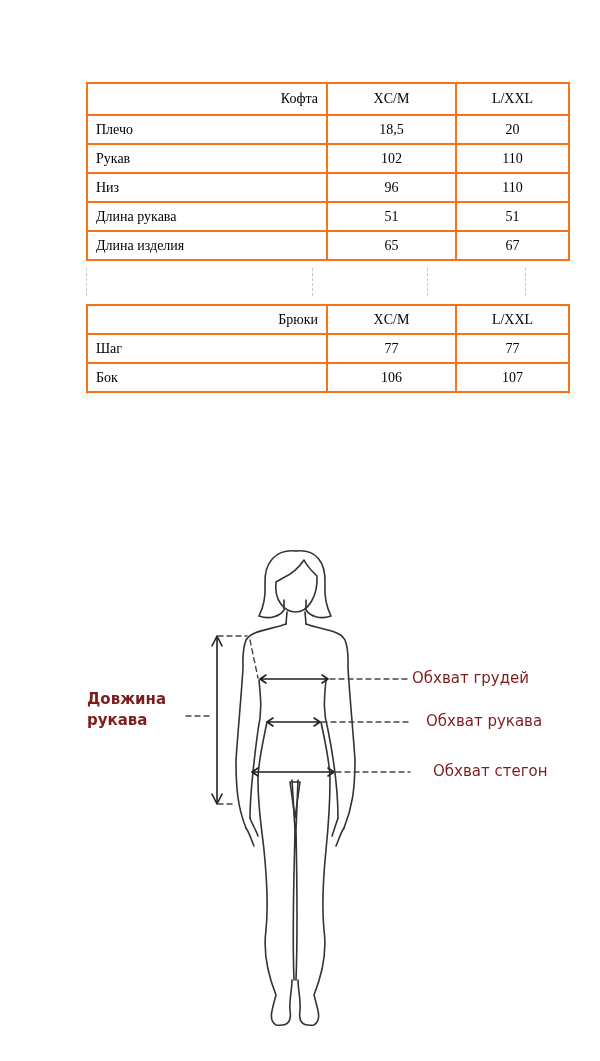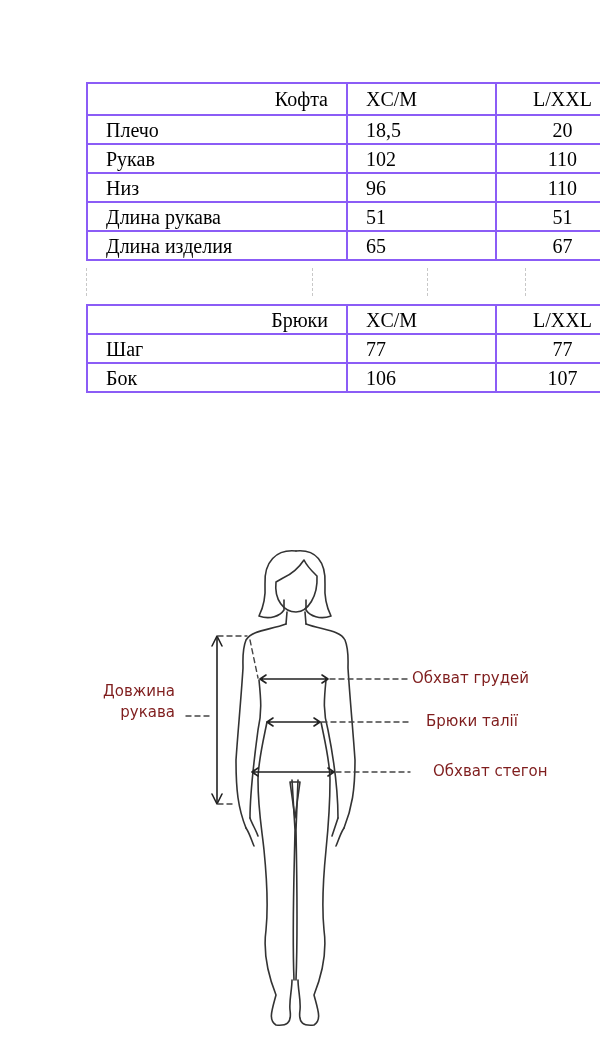--- a/index.html
+++ b/index.html
@@ -1,20 +1,20 @@
 <!DOCTYPE html>
 <html><head>
 <meta charset="utf-8">
 <style>
   html, body { margin:0; padding:0; background:#ffffff; }
   body { width:600px; height:1061px; position:relative; overflow:hidden; font-family:"Liberation Serif", serif; color:#000; }
   .tbl { position:absolute; left:86px; width:440px; border-collapse:collapse; table-layout:fixed; }
-  .tbl td { border:2px solid #8b5cf6; font-size:20px; padding:0 18px; height:27px; line-height:24px; white-space:nowrap; }
+  .tbl td { border:2px solid #f97316; font-size:14px; padding:0 8px; height:27px; line-height:24px; white-space:nowrap; }
   .tbl td.c1 { width:222px; text-align:left; }
-  .tbl td.c2 { width:111px; }
+  .tbl td.c2 { width:111px; text-align:center; }
   .tbl td.c3 { width:95px; text-align:center; }
   .tbl td.hdr { text-align:right; }
   #t1 { top:82px; }
   #t1 tr.hr td { height:30px; }
   #t2 { top:280px;margin-top:24px; }
   .gap { position:absolute; left:86px; top:268px; width:440px; height:28px; }
   .gap span { position:absolute; top:0; bottom:0; border-left:1px dashed #c8c8c8; }
   .fig { position:absolute; left:0; top:530px; width:600px; height:510px; }
   .lbl { position:absolute; font-family:"DejaVu Sans", sans-serif; font-size:15px; color:#7f1d1d; font-weight:500; white-space:nowrap; }
 </style>
@@ -120,20 +120,20 @@
       <path d="M322 722 L412 722"></path>
       <path d="M336 772 L410 772"></path>
     </g>
 
     <g stroke="#222" stroke-width="1.6">
       <path d="M260 679 L328 679 M266 675 L260 679 L266 683 M322 675 L328 679 L322 683"></path>
       <path d="M267 722 L320 722 M273 718 L267 722 L273 726 M314 718 L320 722 L314 726"></path>
       <path d="M252 772 L334 772 M258 768 L252 772 L258 776 M328 768 L334 772 L328 776"></path>
     </g>
   </svg>
-  <div class="lbl" style="left:87px; top:151px; width:88px; text-align:right; line-height:21px;">
+  <div class="lbl" style="left:87px; top:159px; width:88px; text-align:left; line-height:21px;font-weight:bold;">
     <div>Довжина</div>
     <div>рукава</div>
   </div>
   <div class="lbl" style="left:412px; top:139px;">Обхват грудей</div>
-  <div class="lbl" style="left:426px; top:182px;">Брюки талії</div>
+  <div class="lbl" style="left:426px; top:182px;">Обхват рукава</div>
   <div class="lbl" style="left:433px; top:232px;">Обхват стегон</div>
 </div>
 
 </body></html>

